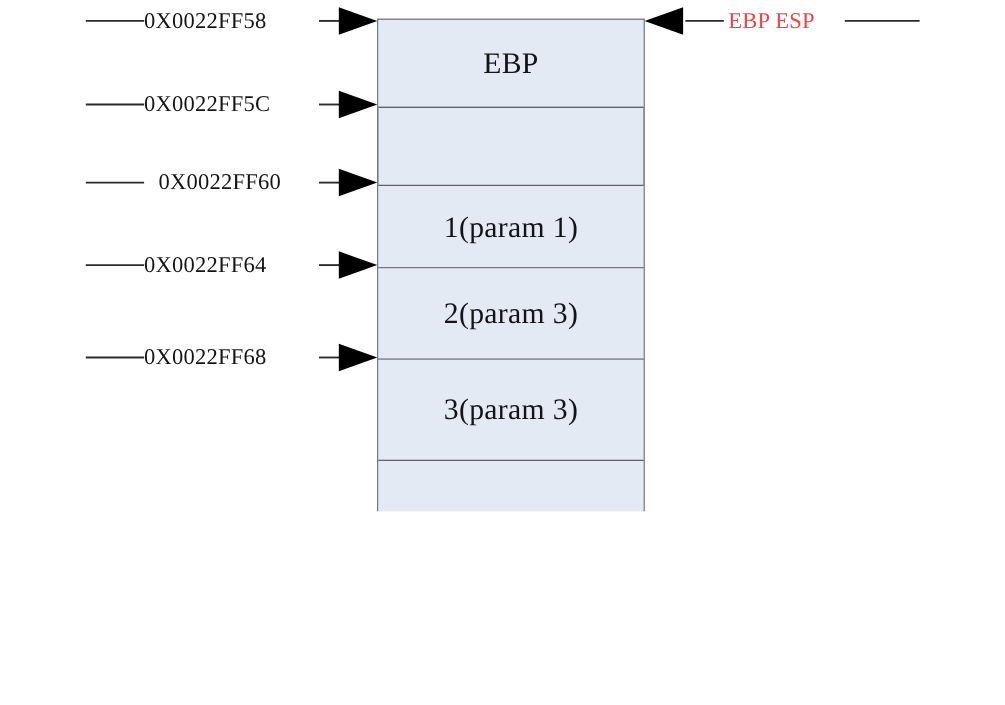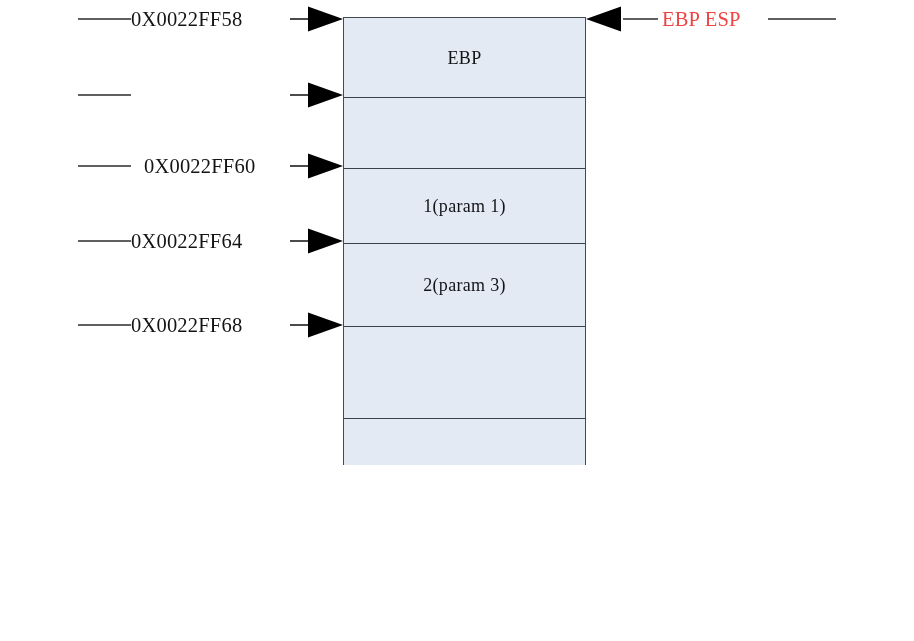--- a/index.html
+++ b/index.html
@@ -44,21 +44,21 @@
     background: #e4eaf4;
   }
   .cell-divider {
     position: absolute;
     left: 0;
     width: 100%;
     height: 0;
     border-top: 1.6px solid #3c424a;
   }
   .cell-label {
-    font-size: 18px;
+    font-size: 27px;
     line-height: 1;
     letter-spacing: 0.3px;
     white-space: nowrap;
   }
   .cell-label.ellipsis {
     font-size: 30px;
     letter-spacing: 3px;
     font-weight: 700;
   }
   .addr-label {
@@ -117,20 +117,21 @@
 
     <g>
       <polygon points="621,6.5 586,19 621,31.5" fill="#000000"></polygon>
       <line x1="623" y1="19" x2="658" y2="19" stroke="#2b2b2b" stroke-width="1.7"></line>
       <line x1="768" y1="19" x2="836" y2="19" stroke="#2b2b2b" stroke-width="1.7"></line>
     </g>
   </svg>
 
   <div class="addr-label" style="left:131px; top:9px;">0X0022FF58</div>
 
+  <div class="addr-label" style="left:131px; top:85px;">0X0022FF5C</div>
 
   <div class="addr-label" style="left:144px; top:156px;">0X0022FF60</div>
 
   <div class="addr-label" style="left:131px; top:231px;">0X0022FF64</div>
 
   <div class="addr-label" style="left:131px; top:315px;">0X0022FF68</div>
 
   <div class="side-label" style="left:662px; top:9px;">EBP ESP</div>
 
   <div class="stack-box">
@@ -145,20 +146,23 @@
     <div class="stack-cell" style="top:151px; height:74px;">
       <span class="cell-label">1(param 1)</span>
     </div>
     <div class="cell-divider" style="top:225px;"></div>
 
     <div class="stack-cell" style="top:226px; height:82px;">
       <span class="cell-label">2(param 3)</span>
     </div>
     <div class="cell-divider" style="top:308px;"></div>
 
+    <div class="stack-cell" style="top:309px; height:91px;">
+      <span class="cell-label">3(param 3)</span>
+    </div>
     <div class="cell-divider" style="top:400px;"></div>
 
     <div class="stack-cell" style="top:401px; height:212px;">
       <span class="cell-label ellipsis">...</span>
     </div>
 
   </div>
 
 </div>
 

